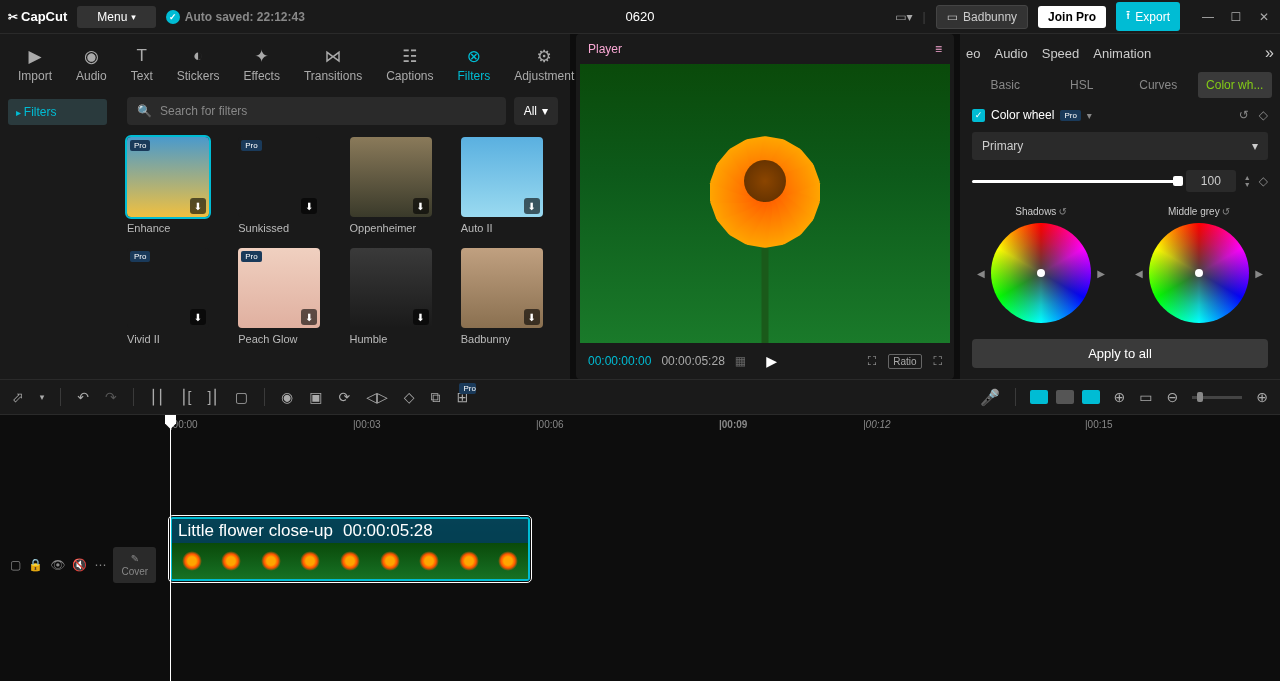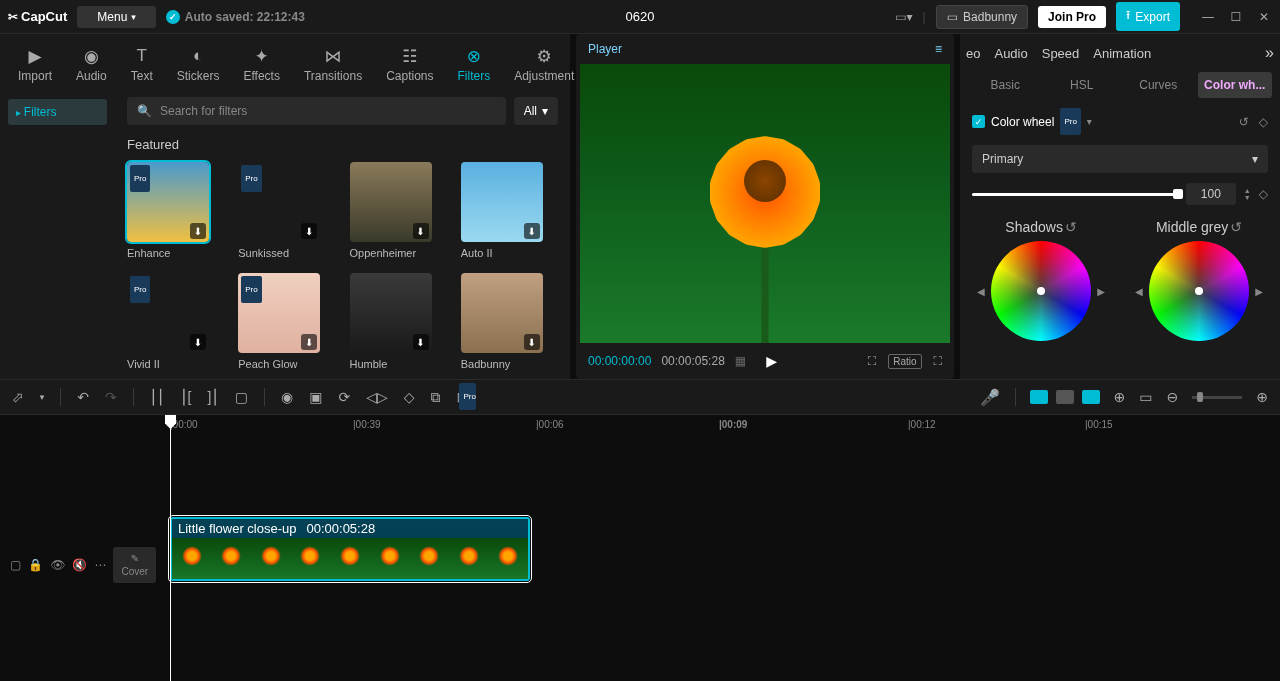--- a/index.html
+++ b/index.html
@@ -31,60 +31,60 @@
 .filter-folder::before { content: "▸ "; font-size: 10px; }
 .filters-content { flex: 1; padding: 6px 12px; overflow-y: auto; }
 .search-row { display: flex; gap: 8px; margin-bottom: 12px; }
 .search-box { flex: 1; background: #2a2a2a; border-radius: 4px; padding: 7px 10px; color: #888; display: flex; align-items: center; gap: 8px; }
 .all-btn { background: #2a2a2a; padding: 7px 10px; border-radius: 4px; color: #fff; display: flex; align-items: center; gap: 5px; cursor: pointer; }
 .section-title { color: #ccc; font-size: 13px; margin-bottom: 10px; }
 .filter-grid { display: grid; grid-template-columns: repeat(4, 1fr); gap: 14px; }
 .filter-item { display: flex; flex-direction: column; gap: 5px; position: relative; }
 .filter-thumb { width: 82px; height: 80px; border-radius: 4px; position: relative; overflow: hidden; }
 .filter-thumb.selected { outline: 2px solid #00bcd4; }
-.pro-badge { position: absolute; top: 3px; left: 3px; background: #1a3a5a; color: #fff; font-size: 8px; padding: 9px 4px; border-radius: 2px; }
+.pro-badge { position: absolute; top: 3px; left: 3px; background: #1a3a5a; color: #fff; font-size: 8px; padding: 1px 4px; border-radius: 2px; }
 .dl-icon { position: absolute; bottom: 3px; right: 3px; background: rgba(0,0,0,0.6); border-radius: 3px; width: 16px; height: 16px; display: flex; align-items: center; justify-content: center; color: #fff; font-size: 10px; }
 .filter-name { font-size: 11px; color: #bbb; }
 .player-panel { flex: 1; background: #1a1a1a; margin: 0 6px; display: flex; flex-direction: column; border-radius: 4px; }
-.player-header { display: flex; align-items: center; justify-content: space-between; padding: 8px 12px; color: #7dd3fc; font-size: 12px; }
+.player-header { display: flex; align-items: center; justify-content: space-between; padding: 8px 12px; color: #f9a8d4; font-size: 12px; }
 .player-viewport { flex: 1; background: #000; margin: 0 4px; position: relative; display: flex; align-items: center; justify-content: center; }
 .flower-img { width: 100%; height: 100%; background: linear-gradient(to bottom, #0a4a0a 0%, #0d5a1a 40%, #1a7a2a 100%); position: relative; overflow: hidden; }
 .flower { position: absolute; left: 50%; top: 42%; transform: translate(-50%, -50%); width: 160px; height: 160px; }
 .petal { position: absolute; width: 55px; height: 22px; background: linear-gradient(to right, #ff5500, #ffa500); border-radius: 50% 10% 10% 50%; left: 50%; top: 50%; transform-origin: 0 50%; }
 .flower-center { position: absolute; left: 50%; top: 50%; transform: translate(-50%,-50%); width: 42px; height: 42px; background: radial-gradient(#8b4500, #5a2d00); border-radius: 50%; }
 .stem { position: absolute; left: 50%; top: 62%; width: 7px; height: 110px; background: #1a5a1a; transform: translateX(-50%); }
 .player-controls { display: flex; align-items: center; padding: 10px 12px; gap: 10px; }
 .time-current { color: #00bcd4; font-size: 12px; }
 .time-total { color: #aaa; font-size: 12px; }
 .play-btn { margin-left: 10px; color: #fff; cursor: pointer; font-size: 14px; }
 .player-right-ctrls { margin-left: auto; display: flex; gap: 12px; color: #aaa; }
 .player-right-ctrls span { cursor: pointer; }
 .ratio-box { border: 1px solid #666; padding: 1px 4px; font-size: 10px; border-radius: 2px; }
 .right-panel { width: 320px; background: #1a1a1a; display: flex; flex-direction: column; }
 .right-tabs { display: flex; align-items: center; padding: 10px 6px; gap: 14px; font-size: 13px; color: #ccc; }
 .right-tabs span { cursor: pointer; }
 .right-tabs .more { margin-left: auto; font-size: 16px; }
 .sub-tabs { display: flex; padding: 0 8px; gap: 2px; font-size: 12px; }
 .sub-tab { flex: 1; text-align: center; padding: 6px; color: #888; cursor: pointer; border-radius: 3px; }
-.sub-tab.active { background: #3a3a3a; color: #f0abfc; font-weight: bold; }
+.sub-tab.active { background: #3a3a3a; color: #84cc16; }
 .cw-section { padding: 10px 12px; }
 .cw-header { display: flex; align-items: center; gap: 6px; color: #fff; font-size: 12px; margin-bottom: 10px; }
 .cw-check { width: 13px; height: 13px; background: #00bcd4; border-radius: 2px; display: inline-flex; align-items: center; justify-content: center; color: #fff; font-size: 9px; }
 .cw-header-right { margin-left: auto; display: flex; gap: 10px; color: #888; }
 .dropdown { background: #2a2a2a; padding: 7px 10px; border-radius: 3px; display: flex; justify-content: space-between; align-items: center; margin-bottom: 10px; cursor: pointer; }
 .intensity-label { font-size: 12px; color: #ccc; margin-bottom: 6px; }
 .slider-row { display: flex; align-items: center; gap: 8px; margin-bottom: 14px; }
 .slider { flex: 1; height: 3px; background: #fff; position: relative; border-radius: 2px; }
 .slider-handle { position: absolute; right: 0; top: 50%; transform: translate(50%,-50%); width: 10px; height: 10px; background: #fff; border-radius: 2px; }
 .num-input { background: #2a2a2a; padding: 4px 8px; border-radius: 3px; width: 50px; text-align: center; }
 .spinners { display: flex; flex-direction: column; font-size: 7px; color: #888; }
 .diamond { color: #888; font-size: 12px; cursor: pointer; }
 .wheels-row { display: flex; gap: 20px; justify-content: space-around; }
 .wheel-group { display: flex; flex-direction: column; align-items: center; gap: 6px; }
-.wheel-label-row { display: flex; align-items: center; gap: 2px; font-size: 14px; color: #ccc; }
+.wheel-label-row { display: flex; align-items: center; gap: 2px; font-size: 10px; color: #ccc; }
 .color-wheel { width: 100px; height: 100px; border-radius: 50%; background: conic-gradient(red, magenta, blue, cyan, lime, yellow, red); position: relative; }
 .color-wheel::before { content: ""; position: absolute; inset: 0; border-radius: 50%; background: radial-gradient(circle, #444 0%, rgba(68,68,68,0.3) 45%, transparent 70%); }
 .wheel-dot { position: absolute; left: 50%; top: 50%; transform: translate(-50%,-50%); width: 8px; height: 8px; background: #fff; border-radius: 50%; }
 .wheel-arrows { position: absolute; top: 50%; transform: translateY(-50%); color: #888; font-size: 10px; }
 .apply-btn { background: #3a3a3a; color: #fff; padding: 7px 14px; border-radius: 4px; text-align: center; cursor: pointer; font-size: 13px; float: right; margin: 6px 12px; }
 .toolbar { height: 36px; background: #1a1a1a; display: flex; align-items: center; padding: 0 12px; gap: 16px; border-top: 1px solid #2a2a2a; border-bottom: 1px solid #2a2a2a; }
 .toolbar .tb-icon { color: #aaa; cursor: pointer; font-size: 14px; }
 .toolbar .tb-sep { width: 1px; height: 18px; background: #3a3a3a; }
 .toolbar-right { margin-left: auto; display: flex; gap: 14px; align-items: center; }
 .zoom-slider { width: 50px; height: 3px; background: #444; position: relative; }
@@ -92,21 +92,21 @@
 .timeline { background: #0d0d0d; height: 266px; display: flex; }
 .timeline-left { width: 128px; display:flex; flex-direction:column; }
 .track-controls { margin-top: 132px; display: flex; align-items: center; gap: 7px; padding: 0 10px; color: #888; font-size: 12px; }
 .cover-btn { margin-left: auto; background: #2a2a2a; padding: 6px 8px; border-radius: 3px; display: flex; flex-direction: column; align-items: center; gap: 2px; font-size: 10px; cursor:pointer; }
 .timeline-main { flex: 1; position: relative; }
 .ruler { height: 24px; position: relative; color: #888; font-size: 10px; }
 .ruler-mark { position: absolute; top: 4px; }
 .playhead { position: absolute; left: 42px; top: 0; bottom: 0; width: 1px; background: #fff; z-index: 10; }
 .playhead::before { content: ""; position: absolute; top: 0; left: -5px; width: 11px; height: 14px; background: #fff; clip-path: polygon(0 0, 100% 0, 100% 60%, 50% 100%, 0 60%); }
 .clip { position: absolute; top: 102px; left: 42px; width: 360px; height: 64px; background: linear-gradient(to bottom, #1a5a6a, #0a3a4a); border: 2px solid #00bcd4; border-radius: 3px; overflow: hidden; outline: 1px solid #fff; outline-offset: 1px; }
-.clip-header { background: rgba(0,60,80,0.8); padding: 2px 6px; color: #fff; font-size: 13px; display: flex; gap: 10px; }
+.clip-header { background: rgba(0,60,80,0.8); padding: 2px 6px; color: #fff; font-size: 17px; display: flex; gap: 10px; }
 .clip-thumbs { display: flex; height: 44px; }
 .clip-thumb { flex: 1; background: linear-gradient(to bottom, #0a4a0a, #1a7a2a); position: relative; }
 .clip-thumb::after { content:""; position:absolute; left:50%; top:40%; transform:translate(-50%,-50%); width:20px; height:20px; background: radial-gradient(circle, #ffa500 30%, #ff5500 50%, transparent 70%); border-radius:50%; }
 .mic-icon { color:#aaa; font-size:16px; cursor:pointer;}
 .colored-icons span { width:18px; height:14px; border-radius:2px; display:inline-block; cursor:pointer;}
 </style>
 </head>
 <body>
 
 <div class="titlebar">
@@ -177,21 +177,20 @@
         <div class="search-row">
           <div class="search-box">
               <span>🔍</span>
               <span>Search for filters</span>
             </div>
           <div class="all-btn">
               <span>All</span>
               <span>▾</span>
             </div>
         </div>
-        <div class="section-title">Featured</div>
         <div class="filter-grid">
           <div class="filter-item">
               <div class="filter-thumb selected" style="background:linear-gradient(#4a9acc,#f0c040);">
                 <span class="pro-badge">Pro</span>
                 <span class="dl-icon">⬇</span>
               </div>
               <span class="filter-name">Enhance</span>
             </div>
           <div class="filter-item">
               <div class="filter-thumb" style="background:#1a1a1a;">
@@ -349,20 +348,21 @@
           <div style="position:relative;">
             <span class="wheel-arrows" style="left:-14px;">◀</span>
             <div class="color-wheel">
                 <div class="wheel-dot"></div>
               </div>
             <span class="wheel-arrows" style="right:-14px;">▶</span>
           </div>
         </div>
       </div>
     </div>
+    <div class="apply-btn">Apply to all</div>
   </div>
 </div>
 
 <div class="toolbar">
   <span class="tb-icon">⬀</span>
   <span class="tb-icon" style="font-size:9px;">▾</span>
   <span class="tb-sep"></span>
   <span class="tb-icon">↶</span>
   <span class="tb-icon" style="color:#555;">↷</span>
   <span class="tb-sep"></span>
@@ -404,24 +404,24 @@
       <span>⋯</span>
       <div class="cover-btn">
           <span>✎</span>
           <span>Cover</span>
         </div>
     </div>
   </div>
   <div class="timeline-main">
     <div class="ruler">
       <span class="ruler-mark" style="left:42px;">|<span>00:00</span></span>
-      <span class="ruler-mark" style="left:225px;">|<span>00:39</span></span>
+      <span class="ruler-mark" style="left:225px;">|<span>00:03</span></span>
       <span class="ruler-mark" style="left:408px;">|<span>00:06</span></span>
       <span class="ruler-mark" style="left:591px;font-weight:bold;">|<span>00:09</span></span>
-      <span class="ruler-mark" style="left:780px;">|<span>00:12</span></span>
+      <span class="ruler-mark" style="left:735px;font-style:italic;">|<span>00:12</span></span>
       <span class="ruler-mark" style="left:957px;">|<span>00:15</span></span>
     </div>
     <div class="playhead"></div>
     <div class="clip">
       <div class="clip-header">
           <span>Little flower close-up</span>
           <span>00:00:05:28</span>
         </div>
       <div class="clip-thumbs">
           <div class="clip-thumb"></div>

